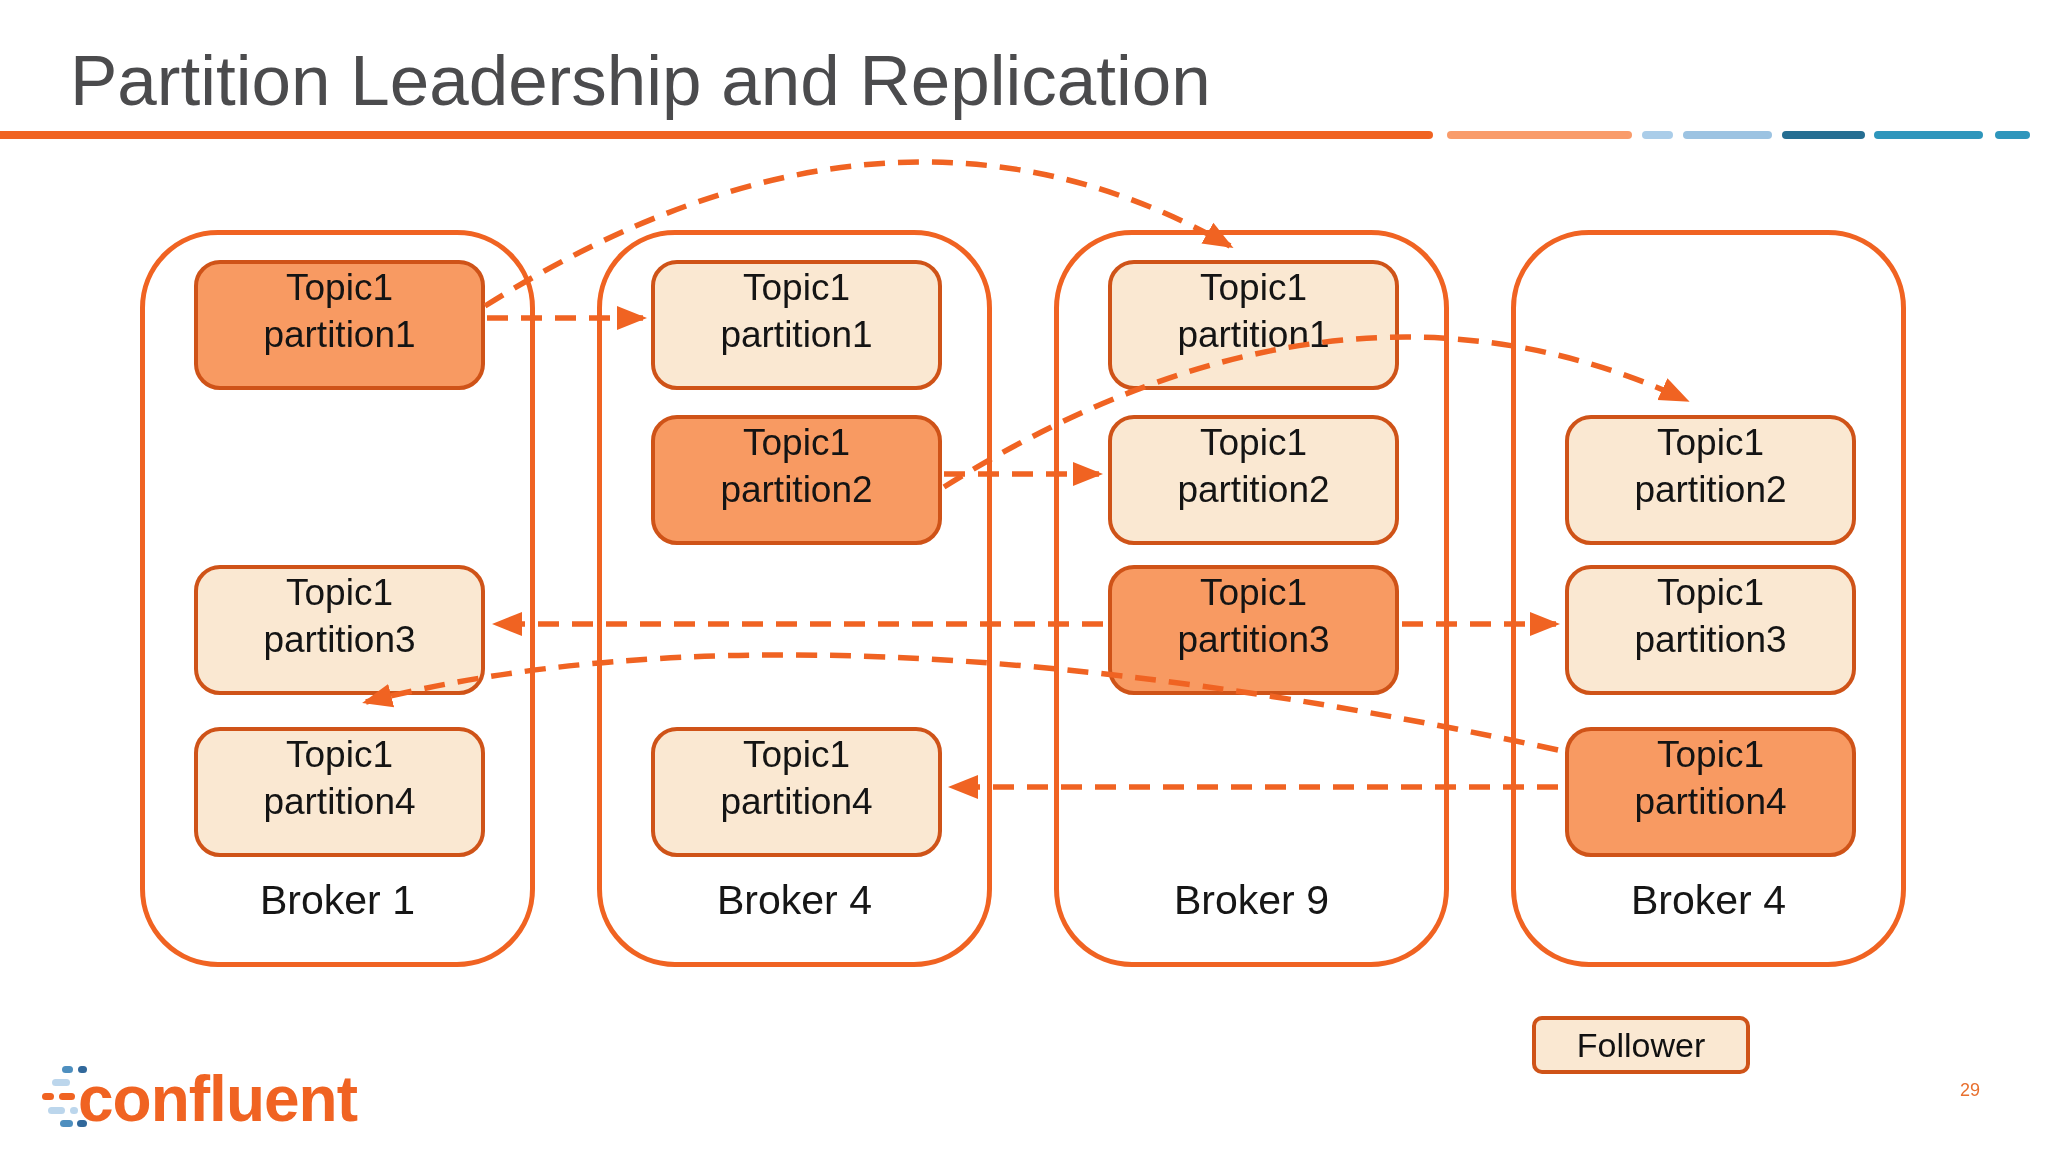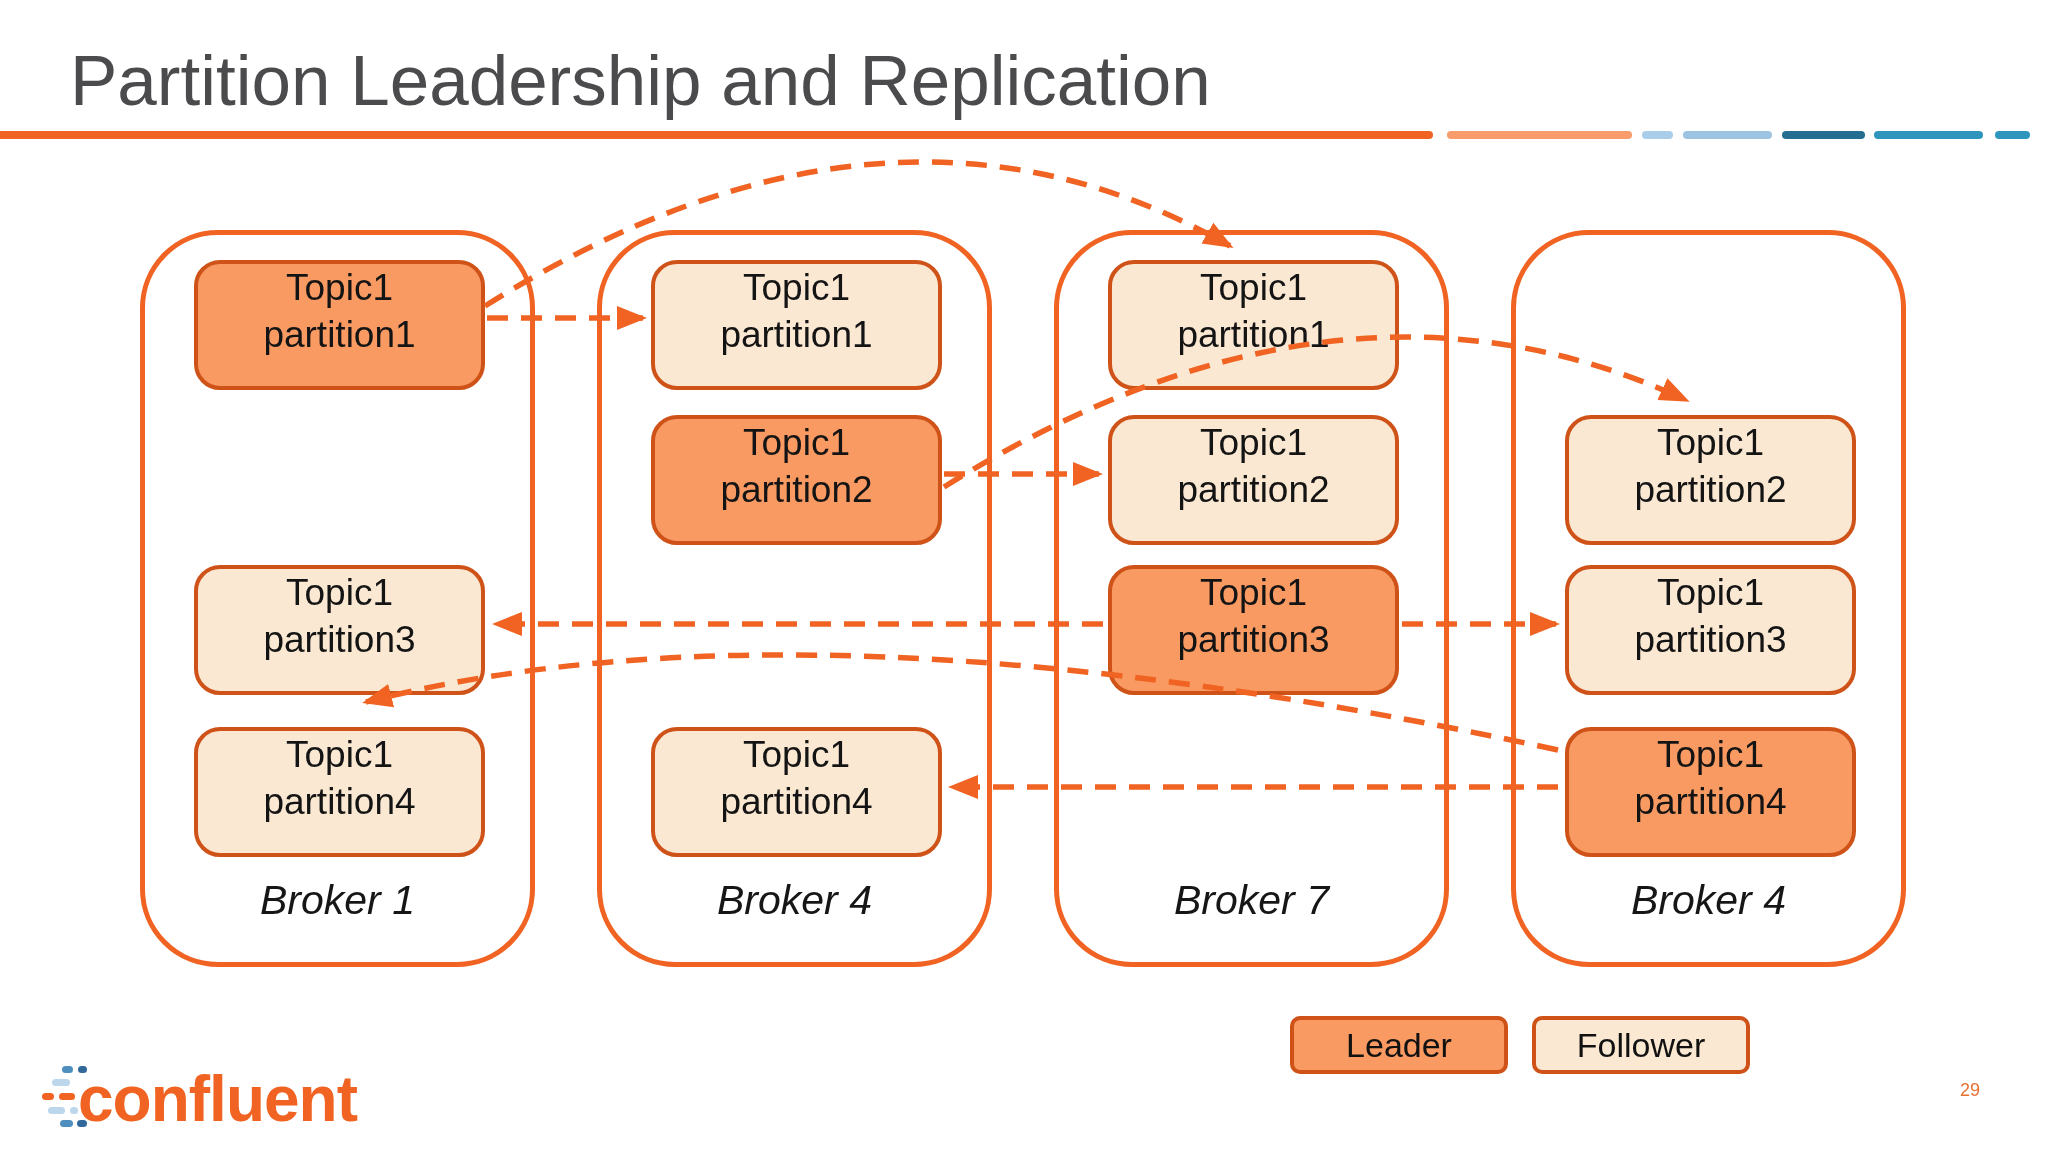--- a/index.html
+++ b/index.html
@@ -16,21 +16,21 @@
 
   
   .divider-main{position:absolute;left:0;top:131px;height:8px;width:1433px;
                 background:var(--orange);border-radius:0 4px 4px 0;}
   .divider-seg{position:absolute;top:131px;height:8px;border-radius:4px;}
 
   
   .broker{position:absolute;top:230px;width:395px;height:737px;border:5px solid var(--orange);
           border-radius:78px;background:#fff;box-sizing:border-box;}
   .broker-label{position:absolute;left:0;right:0;bottom:38px;text-align:center;
-                font-size:41px;color:var(--ink);font-style:italic;}
+                font-size:41px;color:var(--ink);}
   .partition{position:absolute;left:49px;width:291px;height:130px;border:4px solid var(--orange-dark);
              border-radius:26px;box-sizing:border-box;text-align:center;color:#141414;
              font-size:37px;line-height:47px;}
   .partition.leader{background:var(--leader-fill);}
   .partition.follower{background:var(--follower-fill);}
 
   
   #arrow-layer{position:absolute;left:0;top:0;width:2048px;height:1152px;pointer-events:none;}
   .arrow{fill:none;stroke:var(--orange);stroke-width:5.5;stroke-dasharray:21 13;}
 
@@ -92,21 +92,21 @@
           <div>Topic1</div>
           <div>partition2</div>
         </div>
         <div class="partition follower" style="top: 492px;">
           <div>Topic1</div>
           <div>partition4</div>
         </div>
       </div>
 
   <div class="broker" style="left: 1054px;">
-    <div class="broker-label">Broker 7</div>
+    <div class="broker-label">Broker 9</div>
   <div class="partition follower" style="top: 25px;">
           <div>Topic1</div>
           <div>partition1</div>
         </div>
         <div class="partition follower" style="top: 180px;">
           <div>Topic1</div>
           <div>partition2</div>
         </div>
         <div class="partition leader" style="top: 330px;">
           <div>Topic1</div>
@@ -142,23 +142,20 @@
         <path d="M 485 306 Q 890 52 1230 246" class="arrow" marker-end="url(#ah)"></path>
         <path d="M 944 474 L 1099 474" class="arrow" marker-end="url(#ah)"></path>
         <path d="M 944 487 Q 1340 240 1686 400" class="arrow" marker-end="url(#ah)"></path>
         <path d="M 1103 624 L 496 624" class="arrow" marker-end="url(#ah)"></path>
         <path d="M 1402 624 L 1556 624" class="arrow" marker-end="url(#ah)"></path>
         <path d="M 1558 787 L 952 787" class="arrow" marker-end="url(#ah)"></path>
         <path d="M 1558 750 Q 810 588 366 702" class="arrow" marker-end="url(#ah)"></path>
       </g>
   </svg>
 
-  <div class="legend-box leader">
-    <span>Leader</span>
-  </div>
   <div class="legend-box follower">
     <span>Follower</span>
   </div>
 
   <div class="logo">
     <div class="logo-mark">
       <span style="left:26px;top:20px;width:11px;background:#4E8FBF;"></span>
       <span style="left:42px;top:20px;width:9px; background:#31689B;"></span>
       <span style="left:16px;top:33px;width:18px;background:#BCD6EC;"></span>
       <span style="left:6px; top:47px;width:12px;background:#F06322;"></span>

